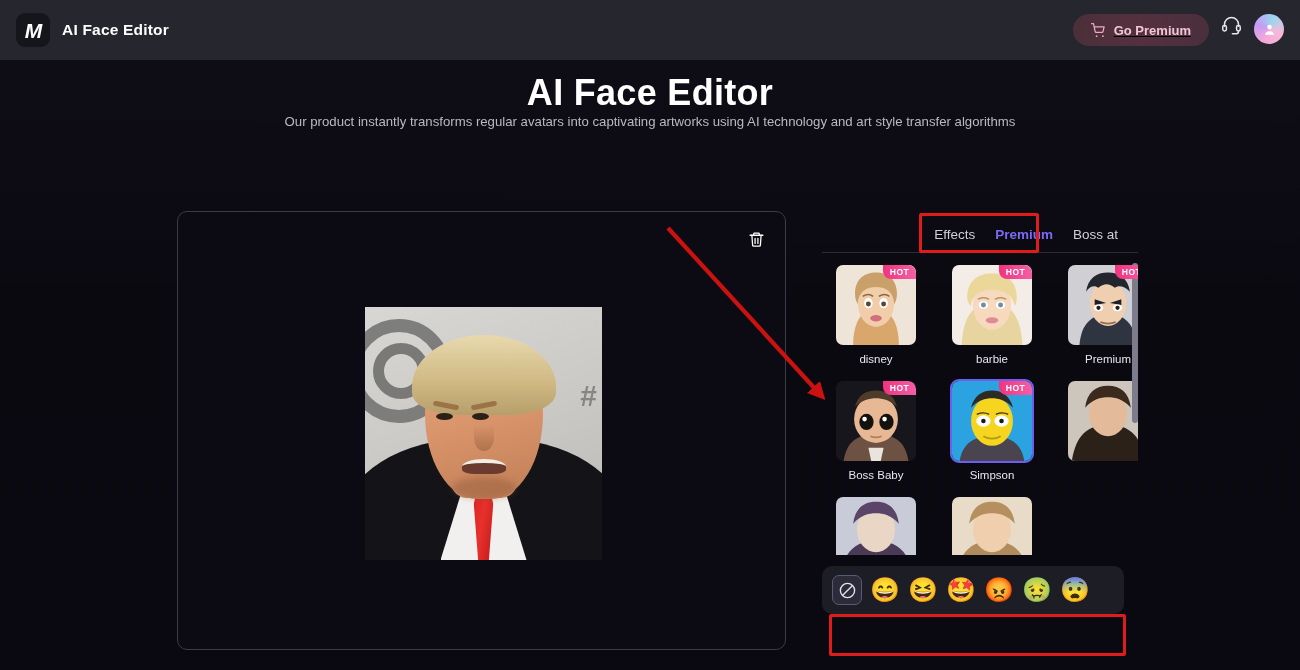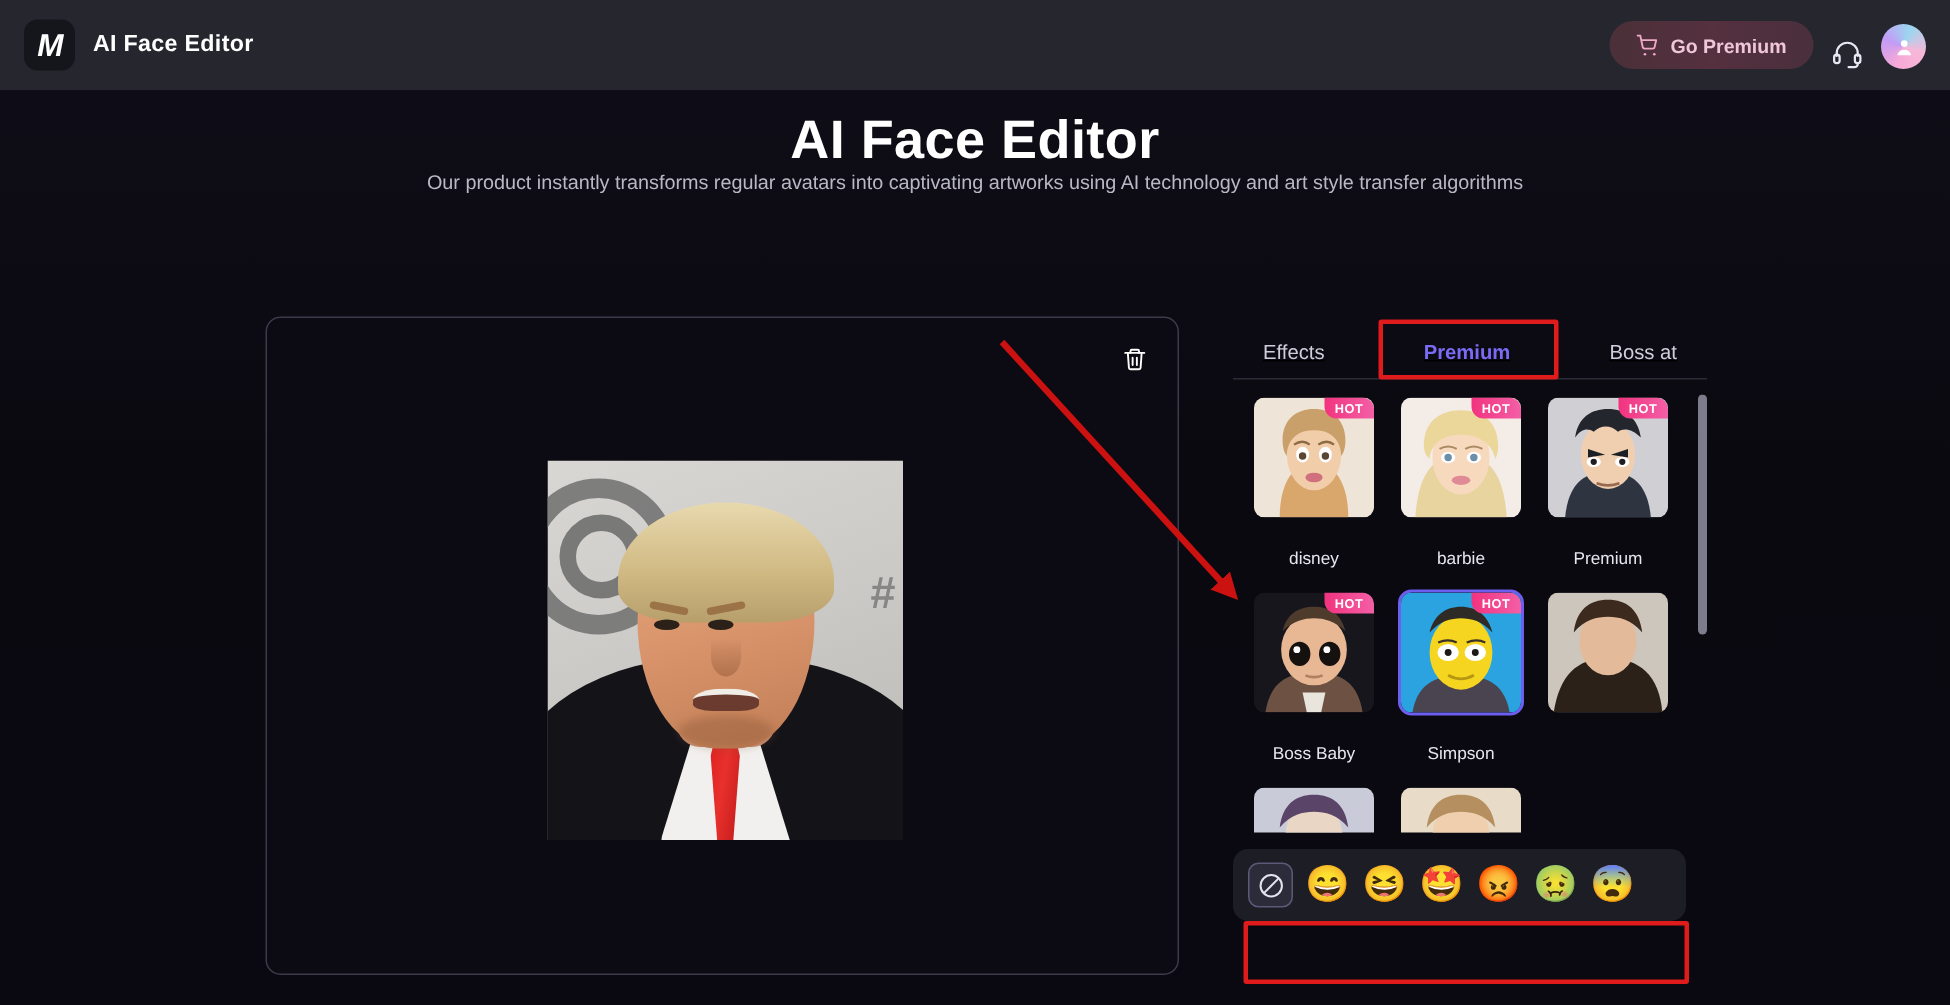--- a/index.html
+++ b/index.html
@@ -50,22 +50,23 @@
   }
   .brand-title {
     color: #ffffff;
     font-size: 15.5px;
     font-weight: 700;
     letter-spacing: .2px;
   }
   .header-right {
     margin-left: auto;
     display: flex;
-    align-items: flex-end;
+    align-items: flex-start;
     gap: 12px;
+    text-decoration: underline;
   }
   .premium-btn {
     display: flex;
     align-items: center;
     gap: 8px;
     height: 32px;
     padding: 0 18px;
     border-radius: 16px;
     border: none;
     background: linear-gradient(90deg, #4a3038 0%, #55303f 50%, #4a2f3c 100%);
@@ -235,61 +236,60 @@
 
   
   .side-panel {
     position: absolute;
     left: 822px; top: 211px;
     width: 316px; height: 448px;
   }
   .tabs {
     position: relative;
     display: flex;
-    justify-content: space-between;
+    justify-content: flex-end;
     align-items: flex-end;
     padding: 0 10px;
     height: 42px;
     border-bottom: 1px solid #2c2c38;
-    text-decoration: underline;
   }
   .tab {
     background: none; border: none; cursor: pointer;
     font-family: inherit;
     font-size: 13.5px;
     color: #cfcfdb;
     padding: 0 10px 10px;
   }
   .tab.active { color: #7a6bf5; font-weight: 600; }
 
   
   .thumb-scroll {
     position: relative;
     margin-top: 10px;
     height: 292px;
     overflow: hidden;
   }
   .thumb-grid {
     display: grid;
     grid-template-columns: repeat(3, 84px);
-    gap: 14px 14px;
+    gap: 14px 32px;
     padding-left: 12px;
   }
   .thumb-cell { width: 84px; }
   .thumb-img {
     position: relative;
     width: 84px; height: 84px;
     border-radius: 9px;
     overflow: hidden;
     cursor: pointer;
     border: 2px solid transparent;
   }
   .thumb-cell.selected .thumb-img { border-color: #6d5ef0; }
   .thumb-label {
-    margin-top: 20px;
+    margin-top: 6px;
     text-align: center;
     color: #e6e6ef;
     font-size: 11.5px;
     white-space: nowrap;
     overflow: hidden;
     text-overflow: ellipsis;
   }
   .hot-badge {
     position: absolute;
     top: 0; right: 0;

